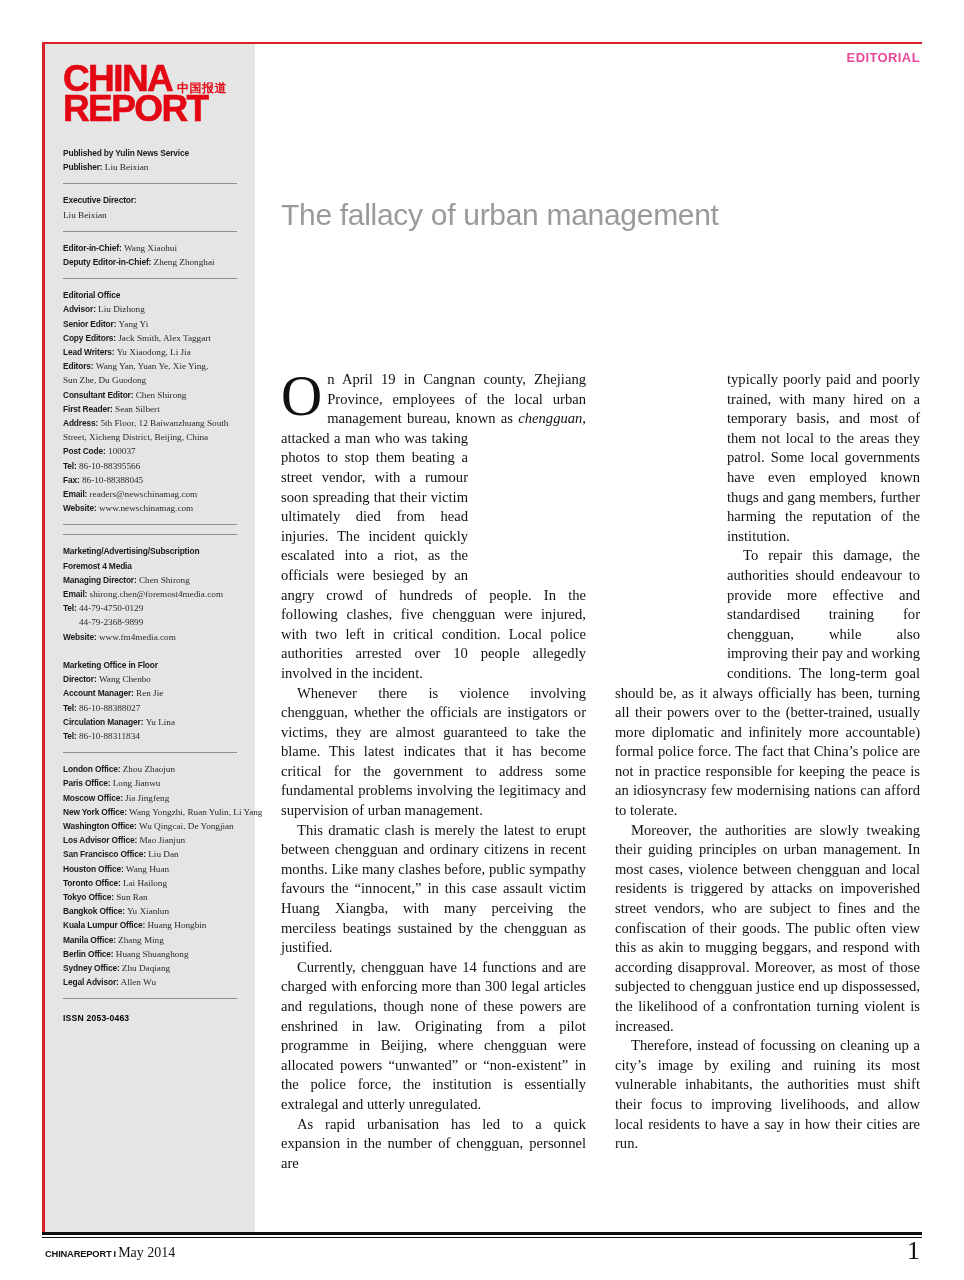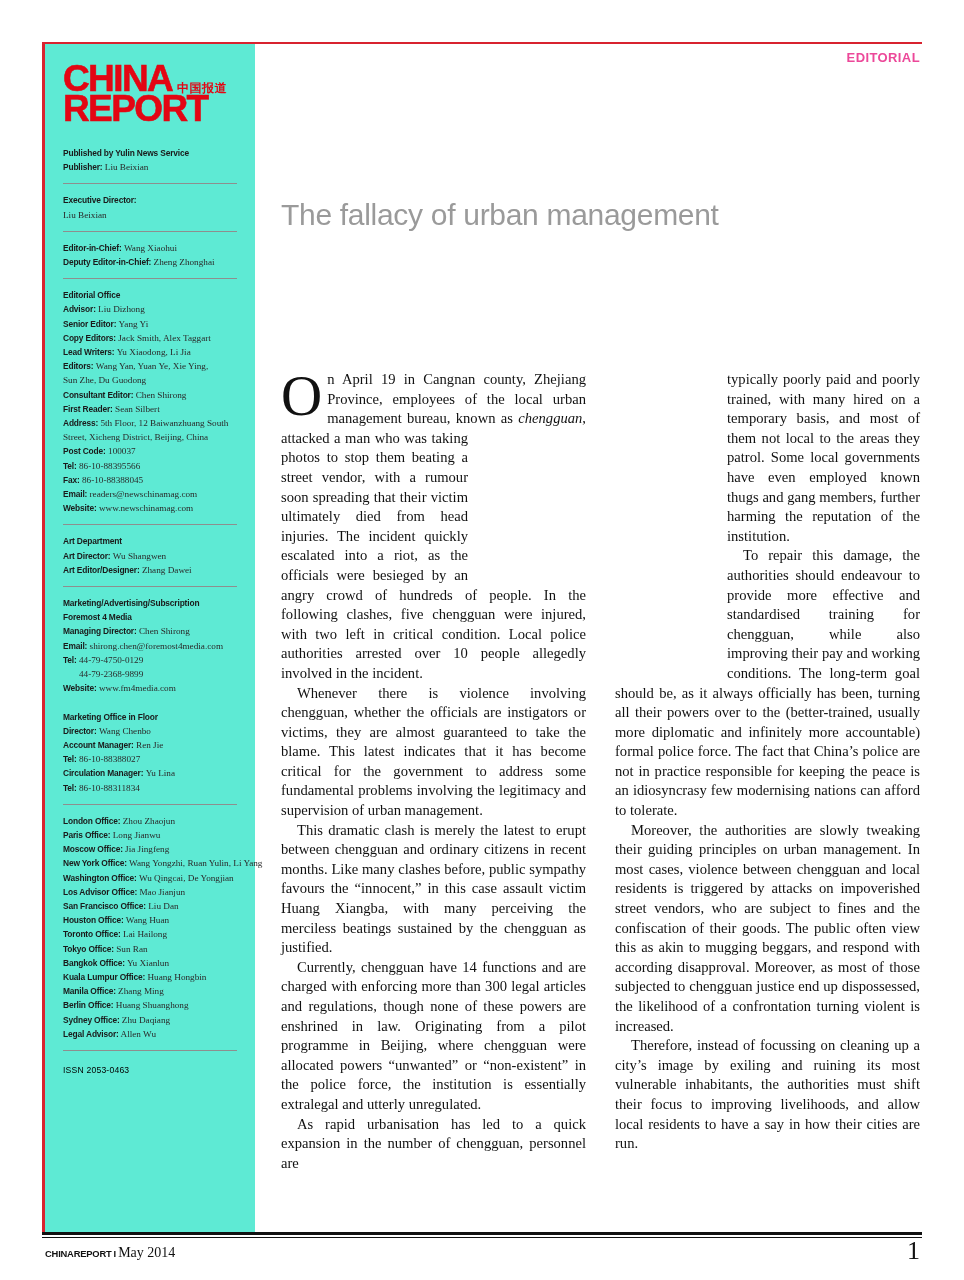--- a/index.html
+++ b/index.html
@@ -36,21 +36,21 @@
     width: 880px;
     background: #d8232f;
   }
 
   
   #sidebar {
     position: absolute;
     left: 45px; top: 44px;
     width: 210px;
     height: 1188px;
-    background: #5eead4;
+    background: #e5e5e5;
     box-sizing: border-box;
     padding: 14px 12px 10px 18px;
   }
   .logo-block { margin-bottom: 14px; position: relative; height: 74px; }
   .logo-line {
     color: #e30613;
     font-family: "Liberation Sans", sans-serif;
     font-weight: bold;
     font-size: 37px;
     letter-spacing: -1.6px;
@@ -99,21 +99,21 @@
   }
   .mast-line.indent { padding-left: 16px; }
   .hr {
     border-top: 1px solid #8e8e8e;
     margin: 9px 6px 9px 0;
     height: 0;
   }
   .gap { height: 10px; }
   .issn {
     font-size: 8.6px;
-    font-weight: normal;
+    font-weight: bold;
     letter-spacing: 0.2px;
     margin-top: 14px;
   }
 
   
   #kicker {
     position: absolute;
     right: 44px;
     top: 50px;
     color: #ec4899;
@@ -304,25 +304,20 @@
       <div class="mast-line cont">Street, Xicheng District, Beijing, China</div>
       <div class="mast-line"><span class="k">Post Code:</span> <span class="v">100037</span></div>
       <div class="mast-line"><span class="k">Tel:</span> <span class="v">86-10-88395566</span></div>
       <div class="mast-line"><span class="k">Fax:</span> <span class="v">86-10-88388045</span></div>
       <div class="mast-line"><span class="k">Email:</span> <span class="v">readers@newschinamag.com</span></div>
       <div class="mast-line"><span class="k">Website:</span> <span class="v">www.newschinamag.com</span></div>
     </div>
 
     <div class="hr"></div>
 
-    <div class="mast-sec">
-      <div class="mast-line head">Art Department</div>
-      <div class="mast-line"><span class="k">Art Director:</span> <span class="v">Wu Shangwen</span></div>
-      <div class="mast-line"><span class="k">Art Editor/Designer:</span> <span class="v">Zhang Dawei</span></div>
-    </div>
 
     <div class="hr"></div>
 
     <div class="mast-sec">
       <div class="mast-line head">Marketing/Advertising/Subscription</div>
       <div class="mast-line head">Foremost 4 Media</div>
       <div class="mast-line"><span class="k">Managing Director:</span> <span class="v">Chen Shirong</span></div>
       <div class="mast-line"><span class="k">Email:</span> <span class="v">shirong.chen@foremost4media.com</span></div>
       <div class="mast-line"><span class="k">Tel:</span> <span class="v">44-79-4750-0129</span></div>
       <div class="mast-line cont indent">44-79-2368-9899</div>

